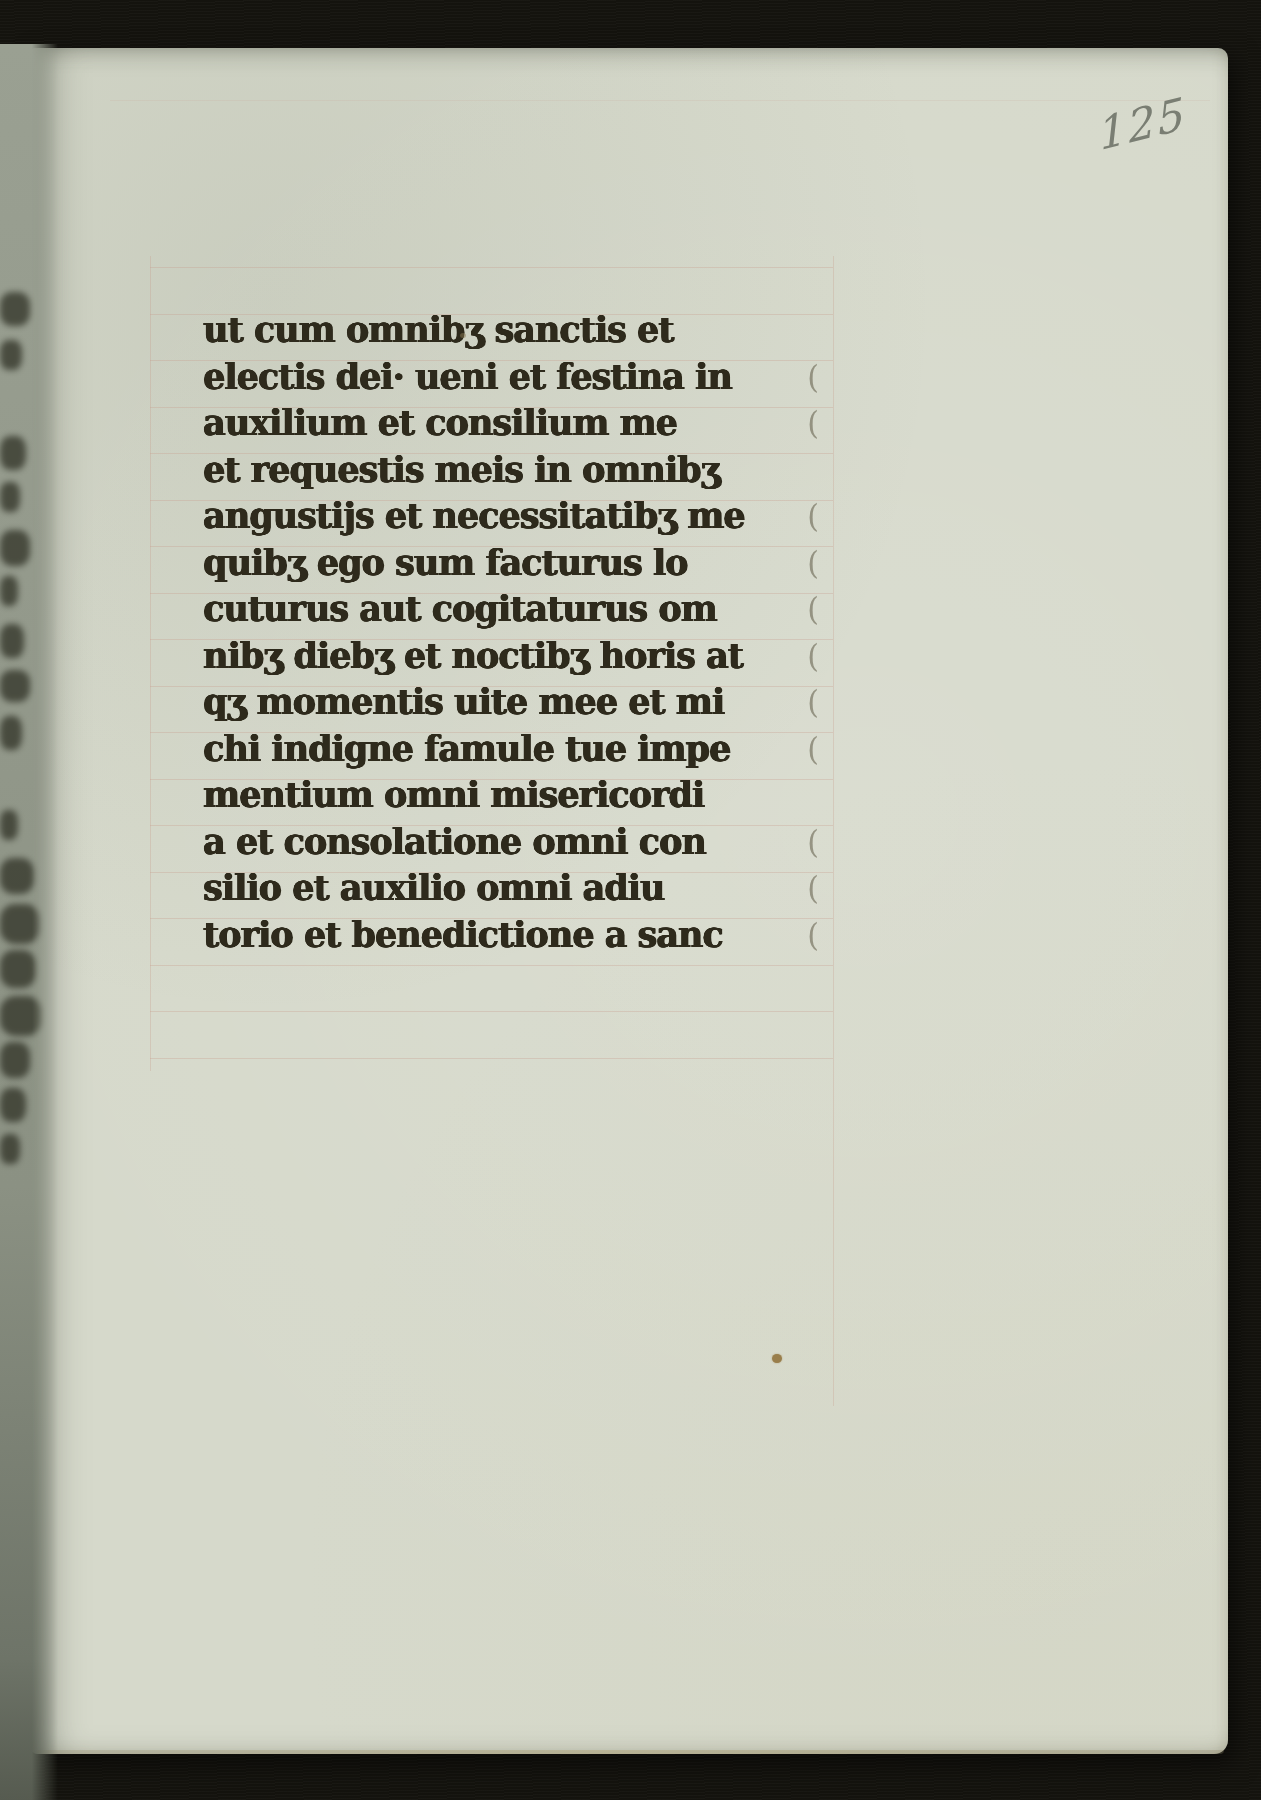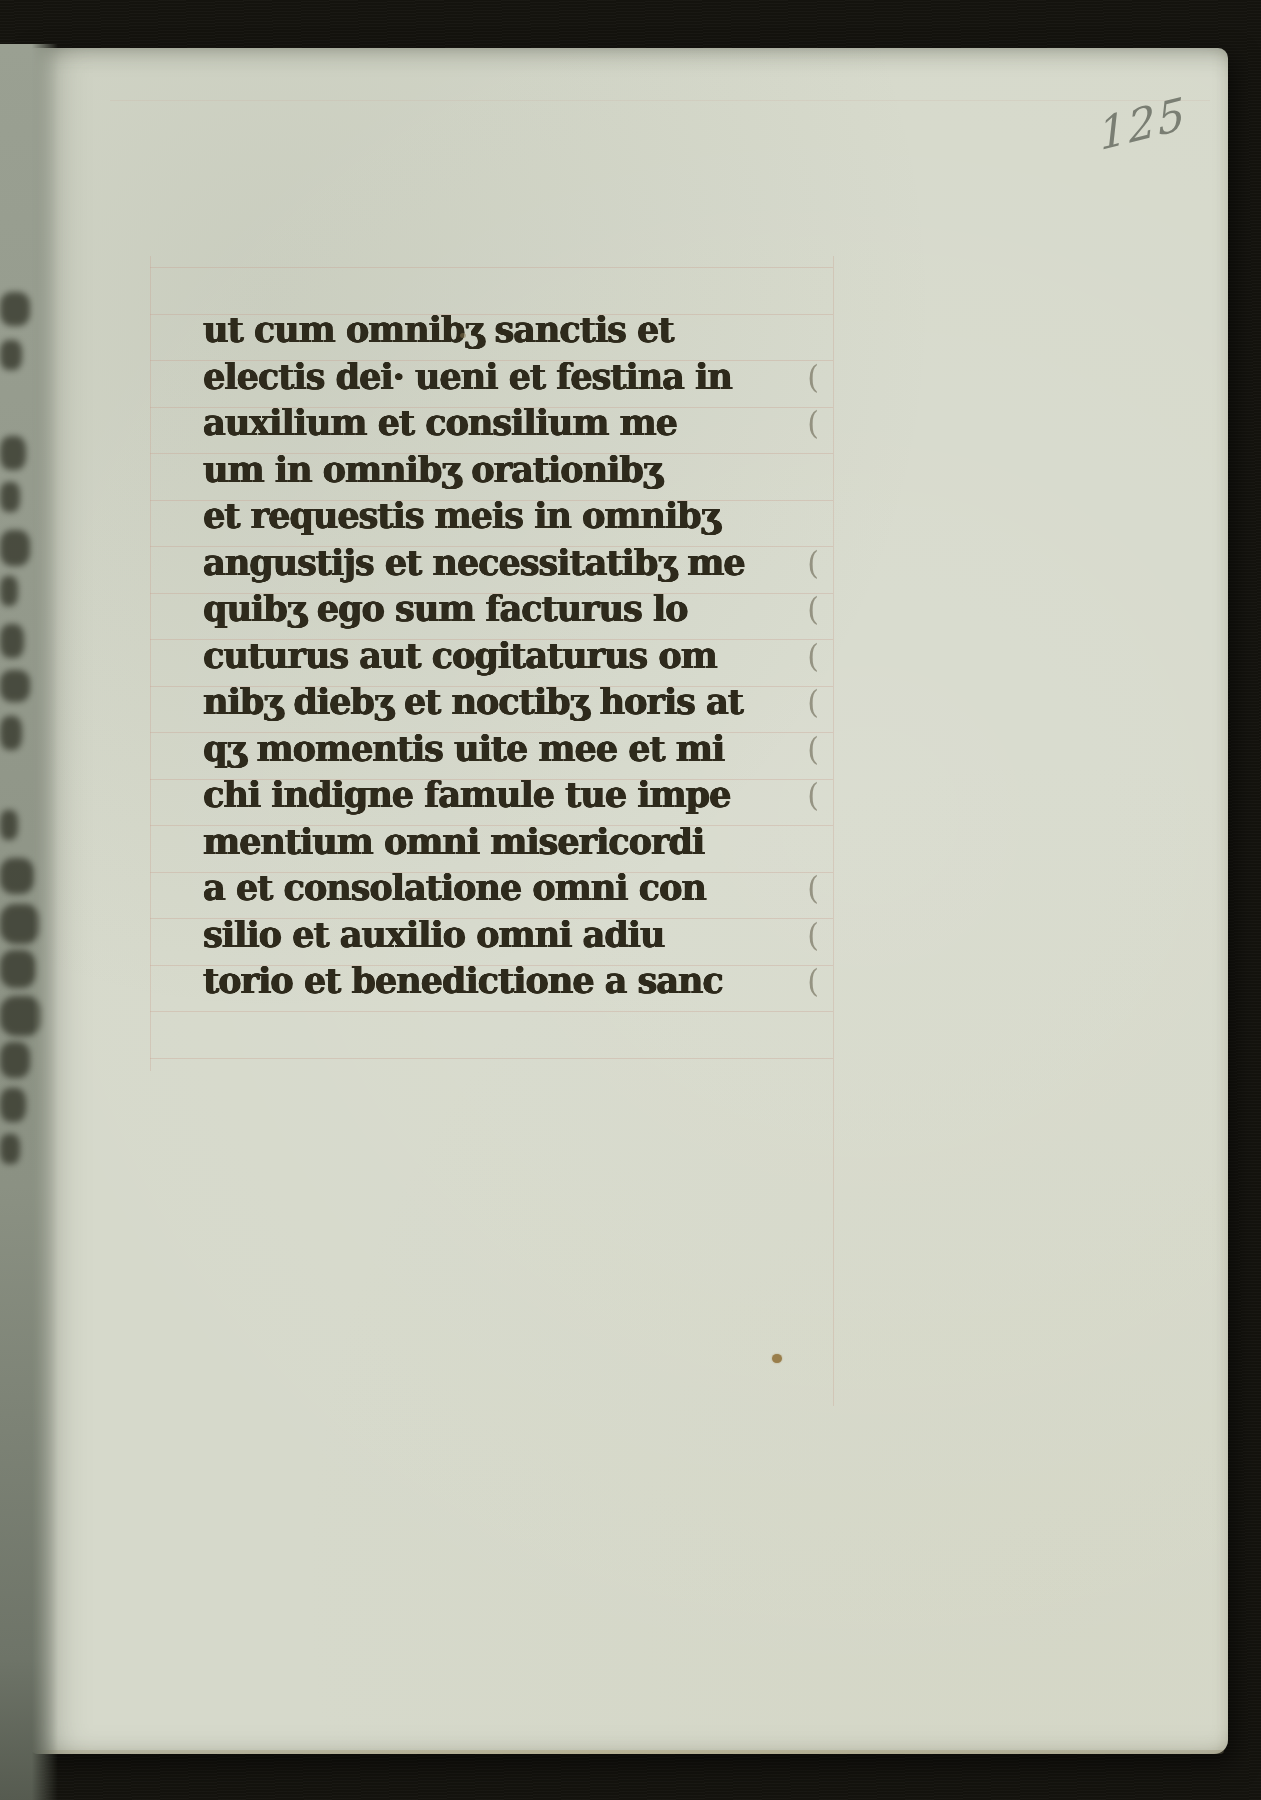--- a/index.html
+++ b/index.html
@@ -110,21 +110,20 @@
         <div class="rule-h" style="left: 120px; top: 1009.5px; width: 683px;"></div>
         <div class="rule-h" style="left: 80px; top: 52px; width: 1100px; opacity: 0.14;"></div>
         <div class="rule-v" style="left: 120px; top: 208px; height: 815px;"></div>
         <div class="rule-v" style="left: 803px; top: 208px; height: 1150px;"></div>
       </div>
 
     <div class="text-block">
         <div class="t-line">ut cum omnibʒ sanctis et</div>
         <div class="t-line">electis dei· ueni et festina in<span class="filler">(</span></div>
         <div class="t-line">auxilium et consilium me<span class="filler">(</span></div>
-        <div class="t-line">um in omnibʒ orationibʒ</div>
         <div class="t-line">et requestis meis in omnibʒ</div>
         <div class="t-line">angustijs et necessitatibʒ me<span class="filler">(</span></div>
         <div class="t-line">quibʒ ego sum facturus lo<span class="filler">(</span></div>
         <div class="t-line">cuturus aut cogitaturus om<span class="filler">(</span></div>
         <div class="t-line">nibʒ diebʒ et noctibʒ horis at<span class="filler">(</span></div>
         <div class="t-line">qʒ momentis uite mee et mi<span class="filler">(</span></div>
         <div class="t-line">chi indigne famule tue impe<span class="filler">(</span></div>
         <div class="t-line">mentium omni misericordi</div>
         <div class="t-line">a et consolatione omni con<span class="filler">(</span></div>
         <div class="t-line">silio et auxilio omni adiu<span class="filler">(</span></div>

